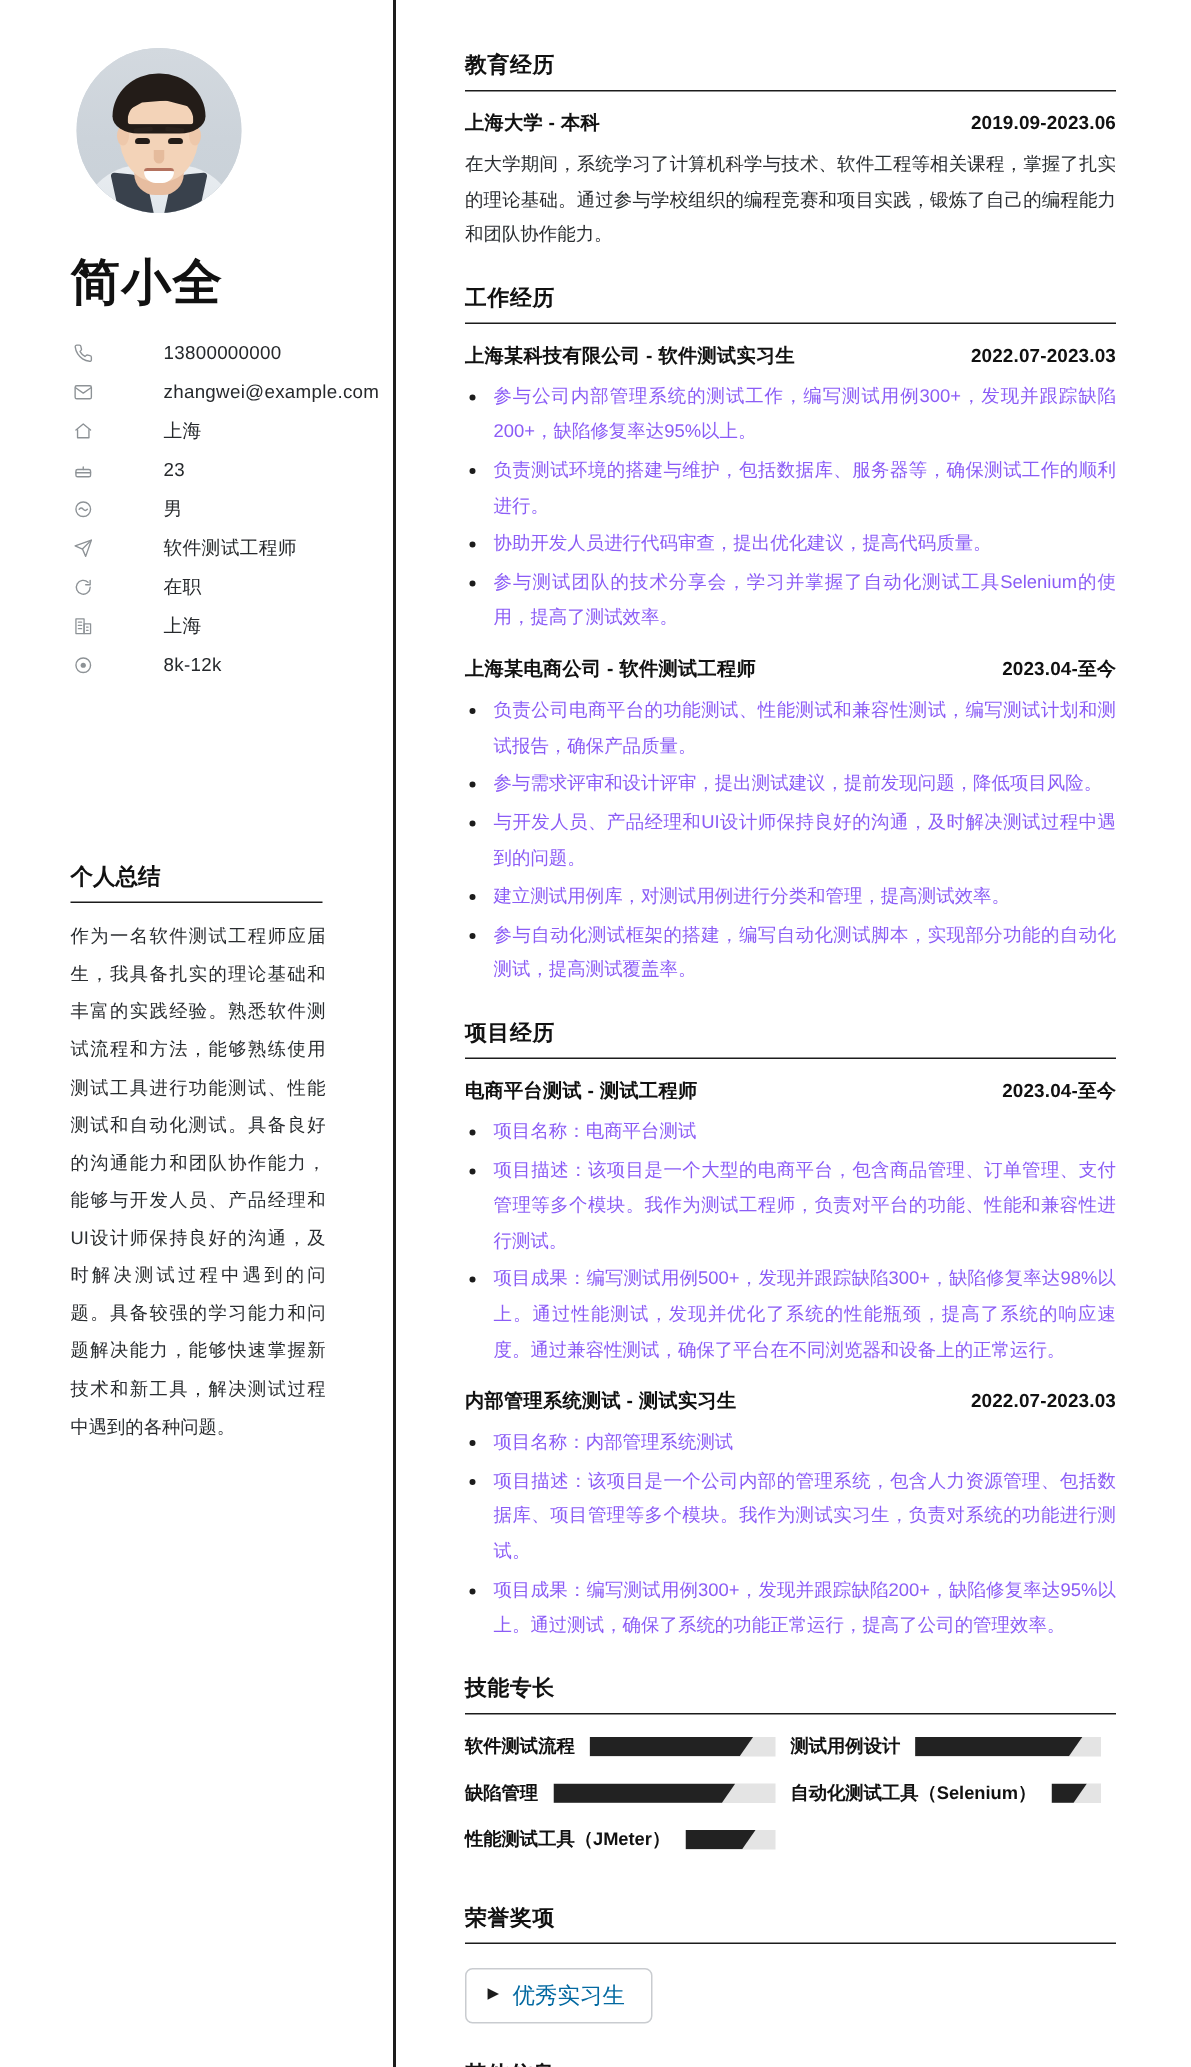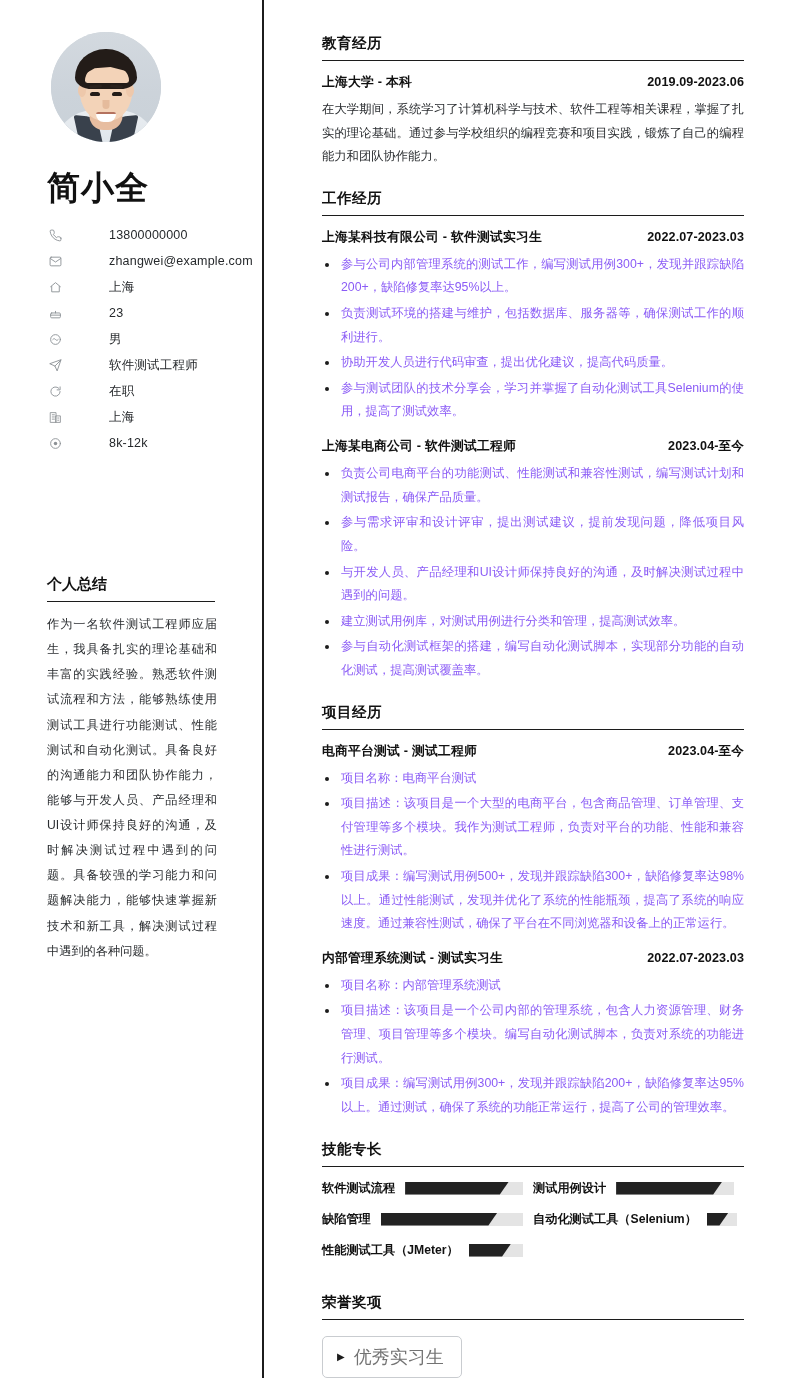--- a/index.html
+++ b/index.html
@@ -202,21 +202,20 @@
     text-align: justify;
     margin-left: 2px;
     width: 170px;
   }
 
   
   .main {
     flex: 1 1 auto;
     box-sizing: border-box;
     padding: 34px 50px 0 46px;
-    margin-left: 12px;
   }
   .section { margin-bottom: 20px; }
   .section-title {
     font-size: 14.5px;
     font-weight: bold;
     color: #111;
     padding-bottom: 7px;
     border-bottom: 1.4px solid #1c1c1c;
     margin-bottom: 13px;
     letter-spacing: .5px;
@@ -320,22 +319,22 @@
     margin: 3px 10px 4px 0;
     background: #fff;
   }
   .award-caret {
     font-size: 10px;
     color: #1c1c1c;
     margin-right: 9px;
     line-height: 1;
   }
   .award-label {
-    font-size: 18px;
-    color: #737373;
+    font-size: 15px;
+    color: #0369a1;
   }
 </style>
 </head>
 <body>
 
 <div class="page">
 
   <aside class="sidebar">
 
     <div class="avatar-wrap">
@@ -520,21 +519,21 @@
         </ul>
       </div>
 
       <div class="entry">
         <div class="entry-head">
           <span class="entry-title">内部管理系统测试 - 测试实习生</span>
           <span class="entry-date">2022.07-2023.03</span>
         </div>
         <ul class="bullets">
           <li>项目名称：内部管理系统测试</li>
-          <li>项目描述：该项目是一个公司内部的管理系统，包含人力资源管理、财务管理、项目管理等多个模块。编写自动化测试脚本，负责对系统的功能进行测试。</li>
+          <li>项目描述：该项目是一个公司内部的管理系统，包含人力资源管理、包括数据库、项目管理等多个模块。我作为测试实习生，负责对系统的功能进行测试。</li>
           <li>项目成果：编写测试用例300+，发现并跟踪缺陷200+，缺陷修复率达95%以上。通过测试，确保了系统的功能正常运行，提高了公司的管理效率。</li>
         </ul>
       </div>
     </section>
 
     <section class="section">
       <div class="section-title">技能专长</div>
       <div class="skills-grid">
 
         <div class="skill-item">

